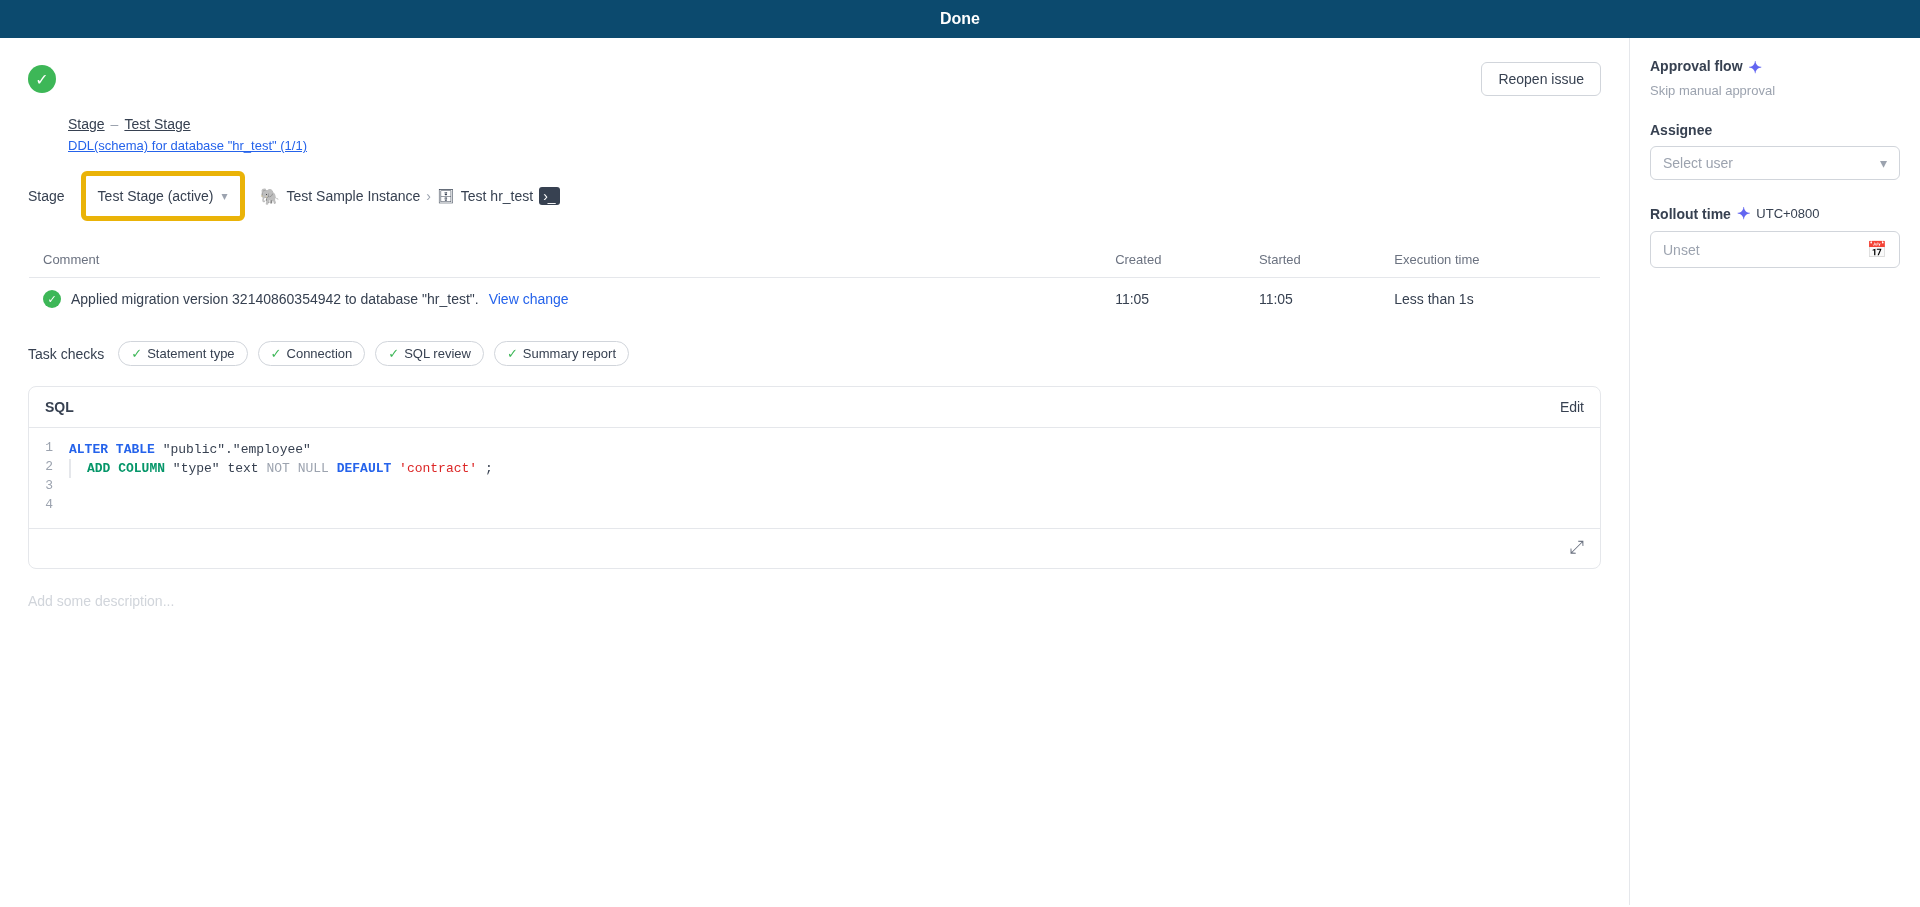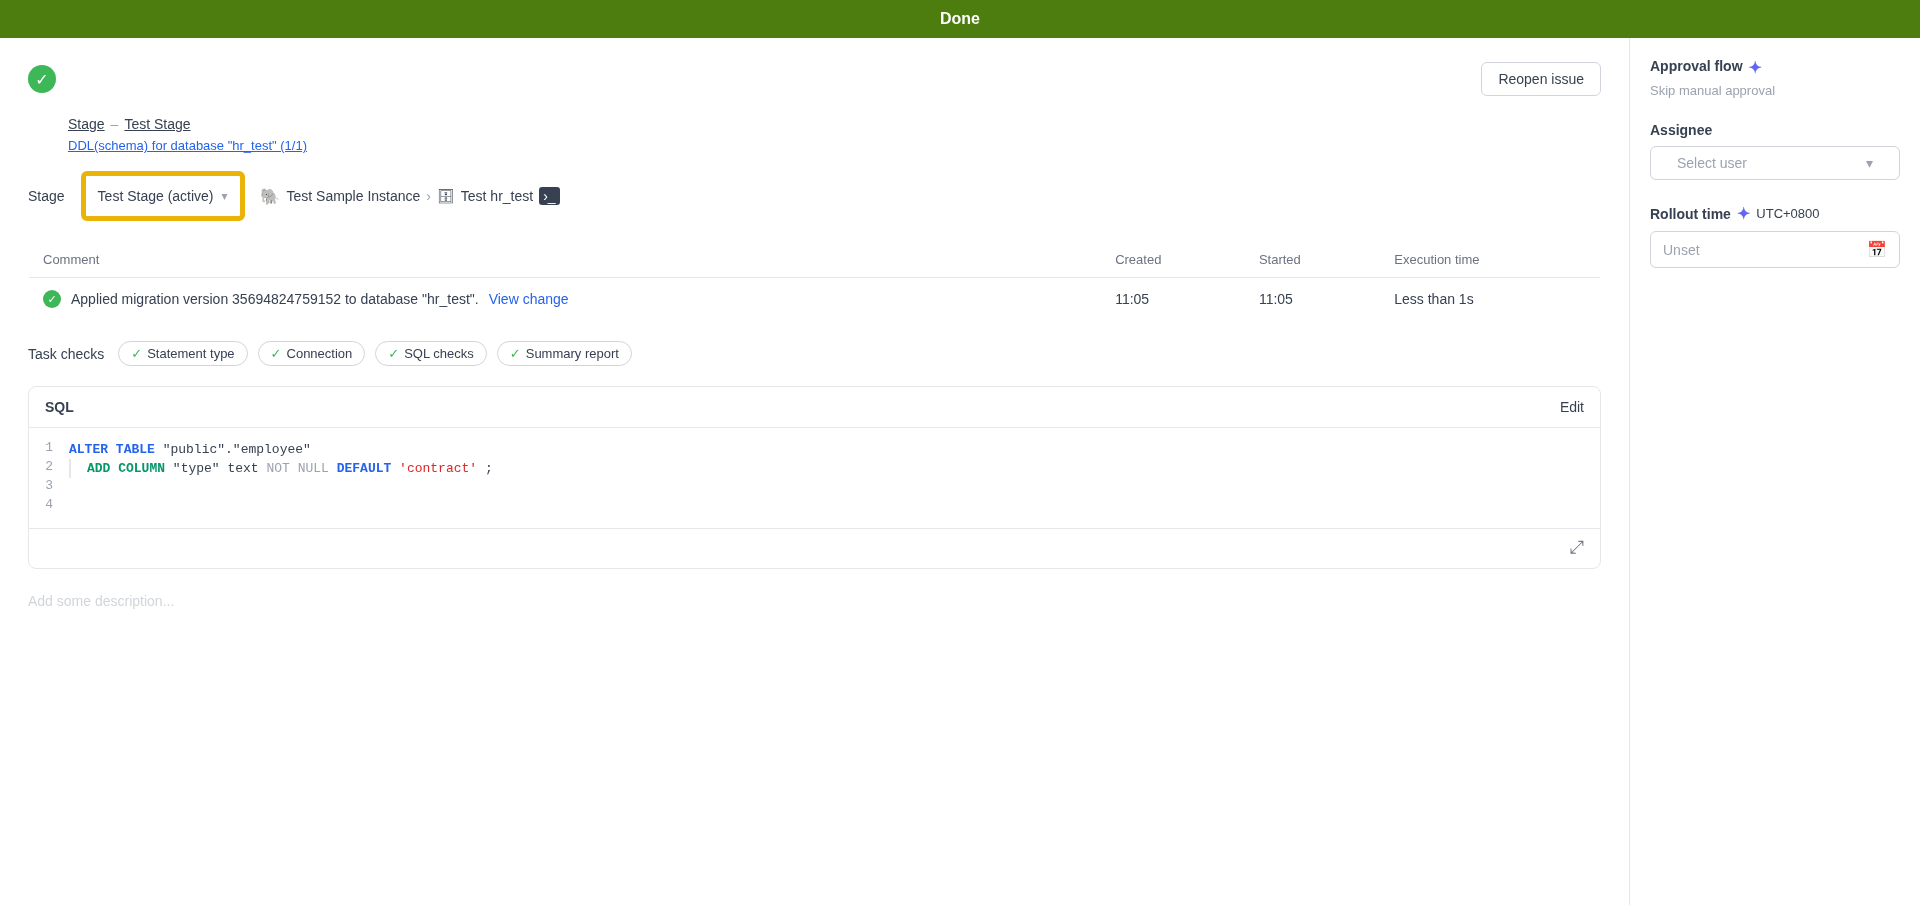--- a/index.html
+++ b/index.html
@@ -1,19 +1,19 @@
 <!DOCTYPE html>
 <html><head>
   <meta charset="utf-8">
   <style>
     * { box-sizing: border-box; margin: 0; padding: 0; }
     body { font-family: -apple-system, BlinkMacSystemFont, 'Segoe UI', sans-serif; font-size: 14px; color: #1a1a1a; background: #fff; }
 
     .top-bar {
-      background: #4d7c0f;
+      background: #0c4a6e;
       color: #fff;
       text-align: center;
       padding: 10px;
       font-size: 16px;
       font-weight: 600;
     }
 
     .main-layout {
       display: flex;
       height: calc(100vh - 40px);
@@ -320,21 +320,21 @@
       margin-bottom: 8px;
       margin-top: 20px;
     }
 
     .user-select {
       display: flex;
       align-items: center;
       justify-content: space-between;
       border: 1px solid #d1d5db;
       border-radius: 6px;
-      padding: 8px 26px;
+      padding: 8px 12px;
       cursor: pointer;
       background: #fff;
       font-size: 14px;
       color: #9ca3af;
     }
     .user-select .chevron { color: #9ca3af; }
 
     .rollout-label {
       font-size: 14px;
       font-weight: 600;
@@ -425,21 +425,21 @@
           <th>Created</th>
           <th>Started</th>
           <th>Execution time</th>
         </tr>
       </thead>
       <tbody>
         <tr>
           <td>
             <div style="display:flex; align-items:center; gap:10px;">
               <div class="small-check">✓</div>
-              <span>Applied migration version 35694824759152 to database "hr_test".</span>
+              <span>Applied migration version 32140860354942 to database "hr_test".</span>
               <a class="view-change-link">View change</a>
             </div>
           </td>
           <td>11:05</td>
           <td>11:05</td>
           <td>Less than 1s</td>
         </tr>
       </tbody>
     </table>
 
@@ -448,21 +448,21 @@
       <div class="check-badge">
         <span class="check-icon">✓</span>
         <span>Statement type</span>
       </div>
       <div class="check-badge">
         <span class="check-icon">✓</span>
         <span>Connection</span>
       </div>
       <div class="check-badge">
         <span class="check-icon">✓</span>
-        <span>SQL checks</span>
+        <span>SQL review</span>
       </div>
       <div class="check-badge">
         <span class="check-icon">✓</span>
         <span>Summary report</span>
       </div>
     </div>
 
     <div class="sql-section">
       <div class="sql-header">
         <span class="sql-title">SQL</span>

